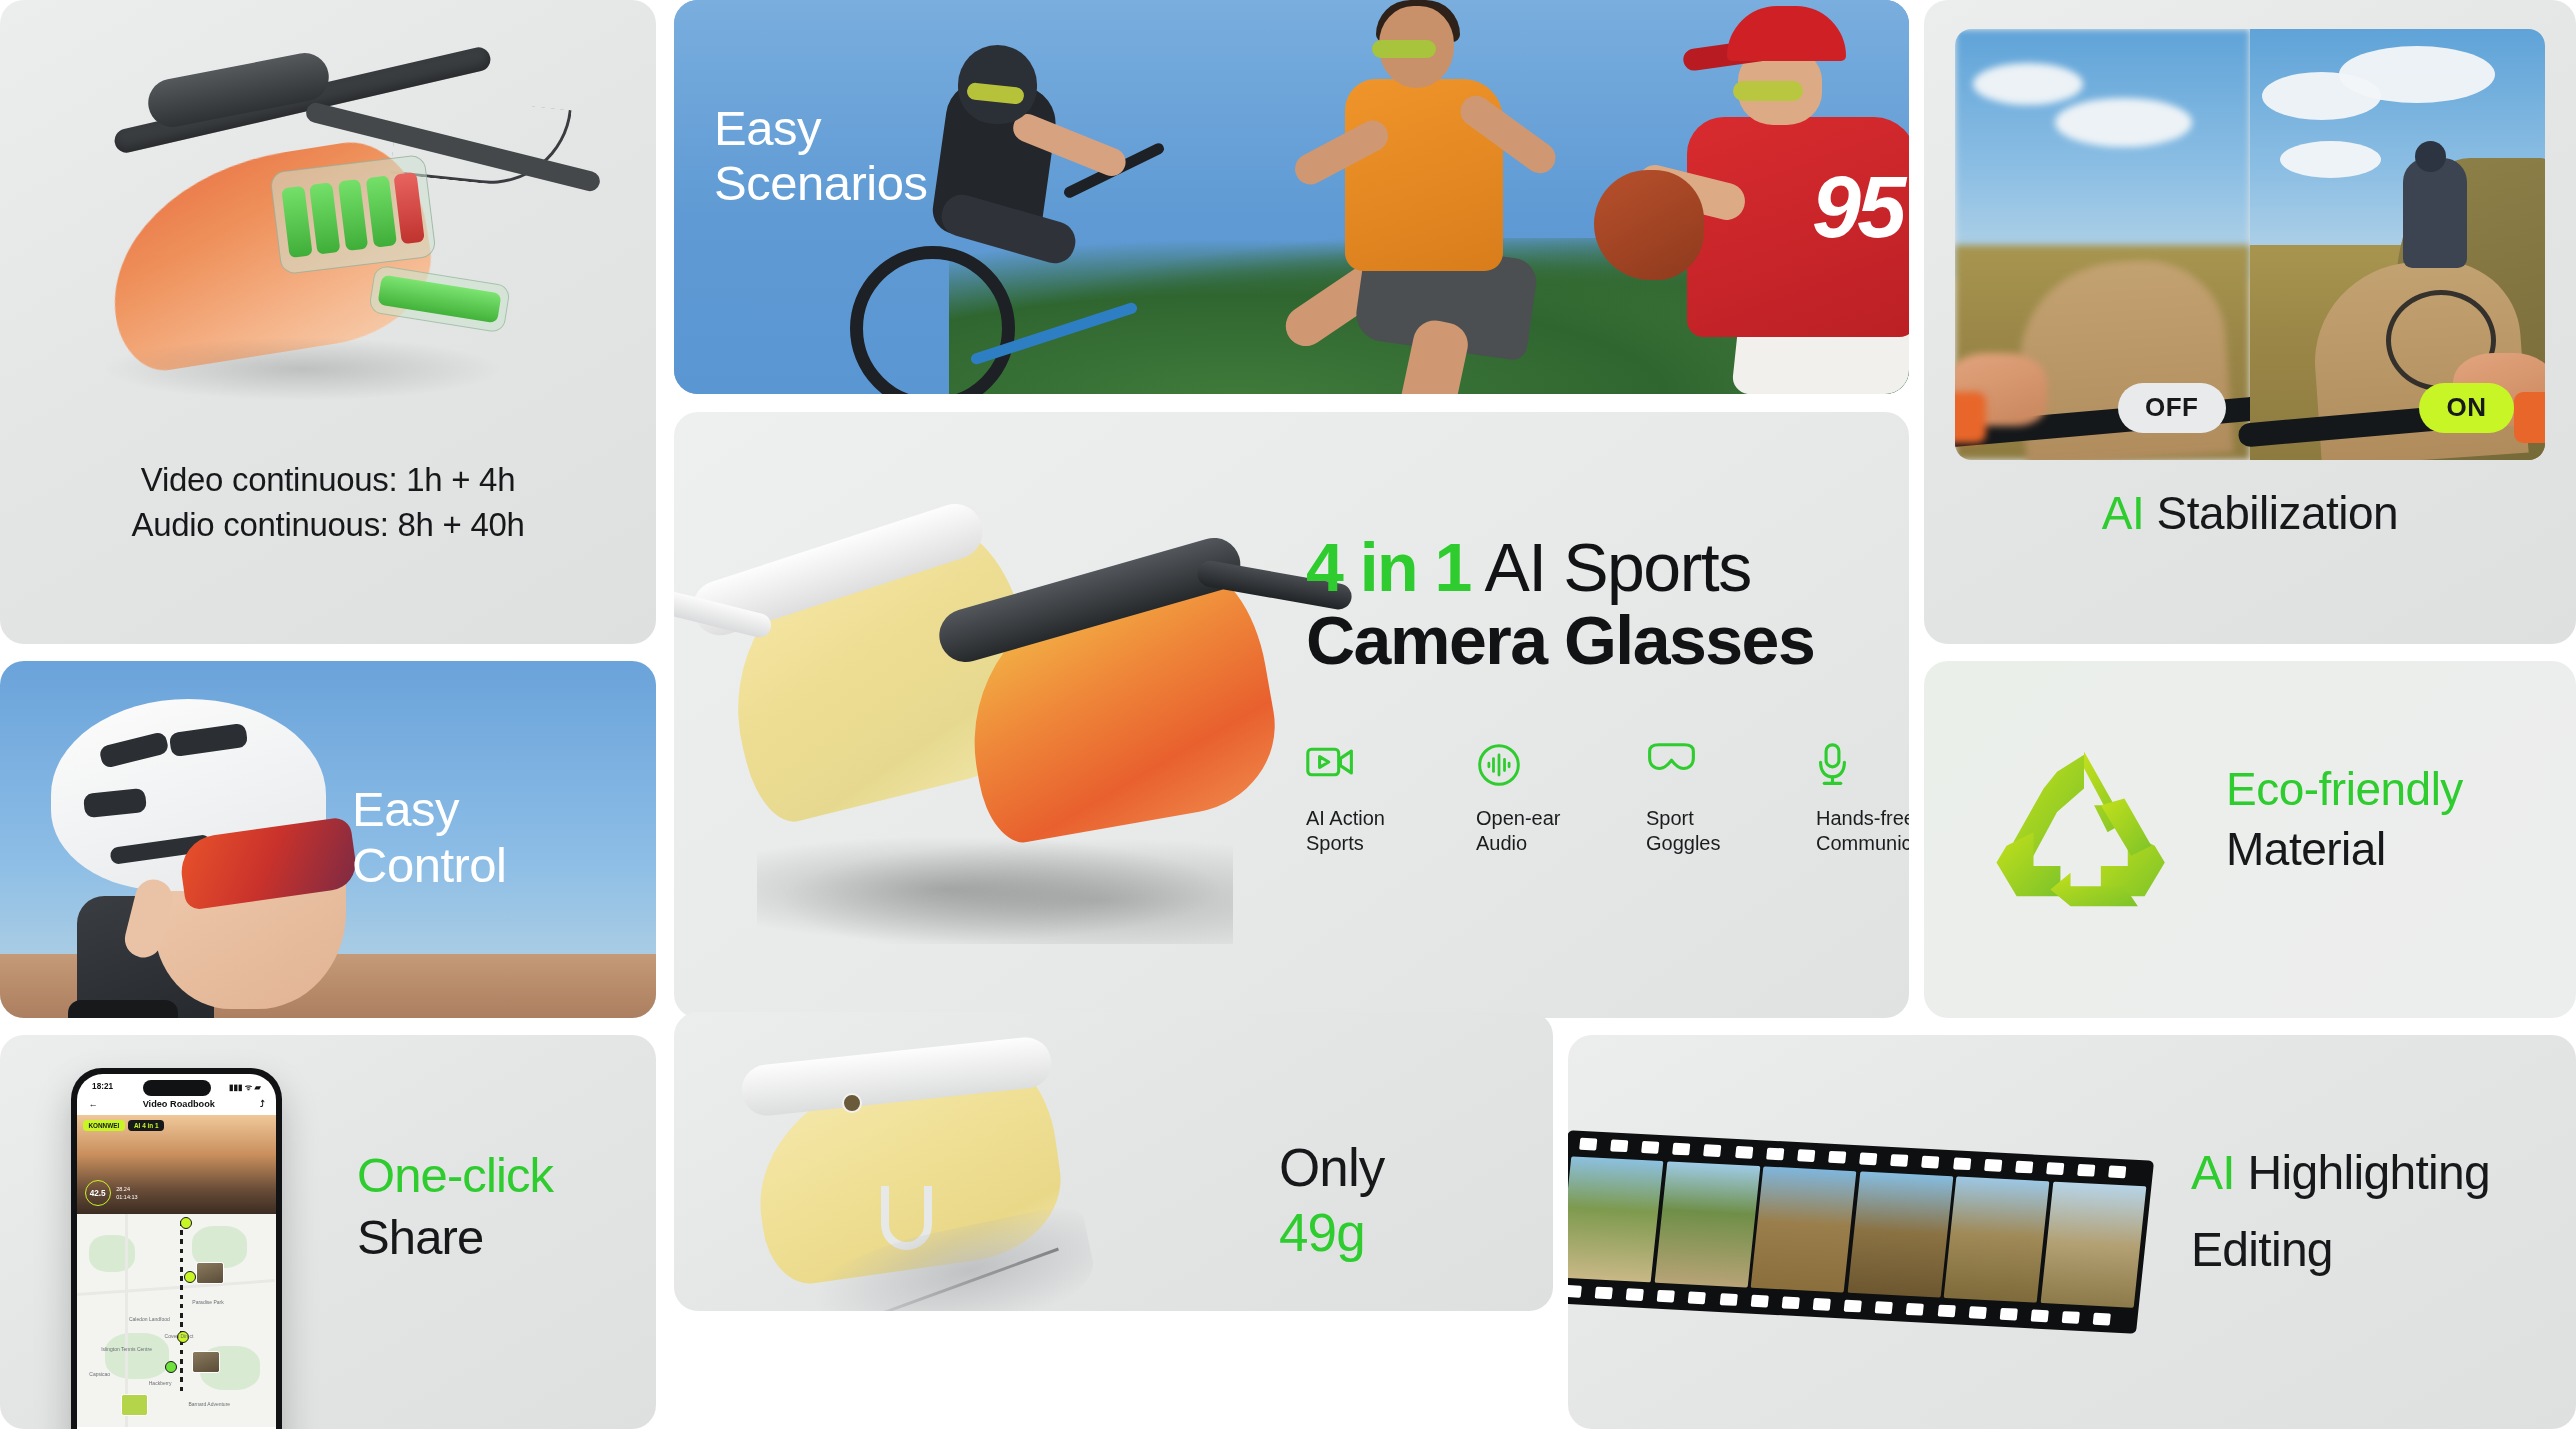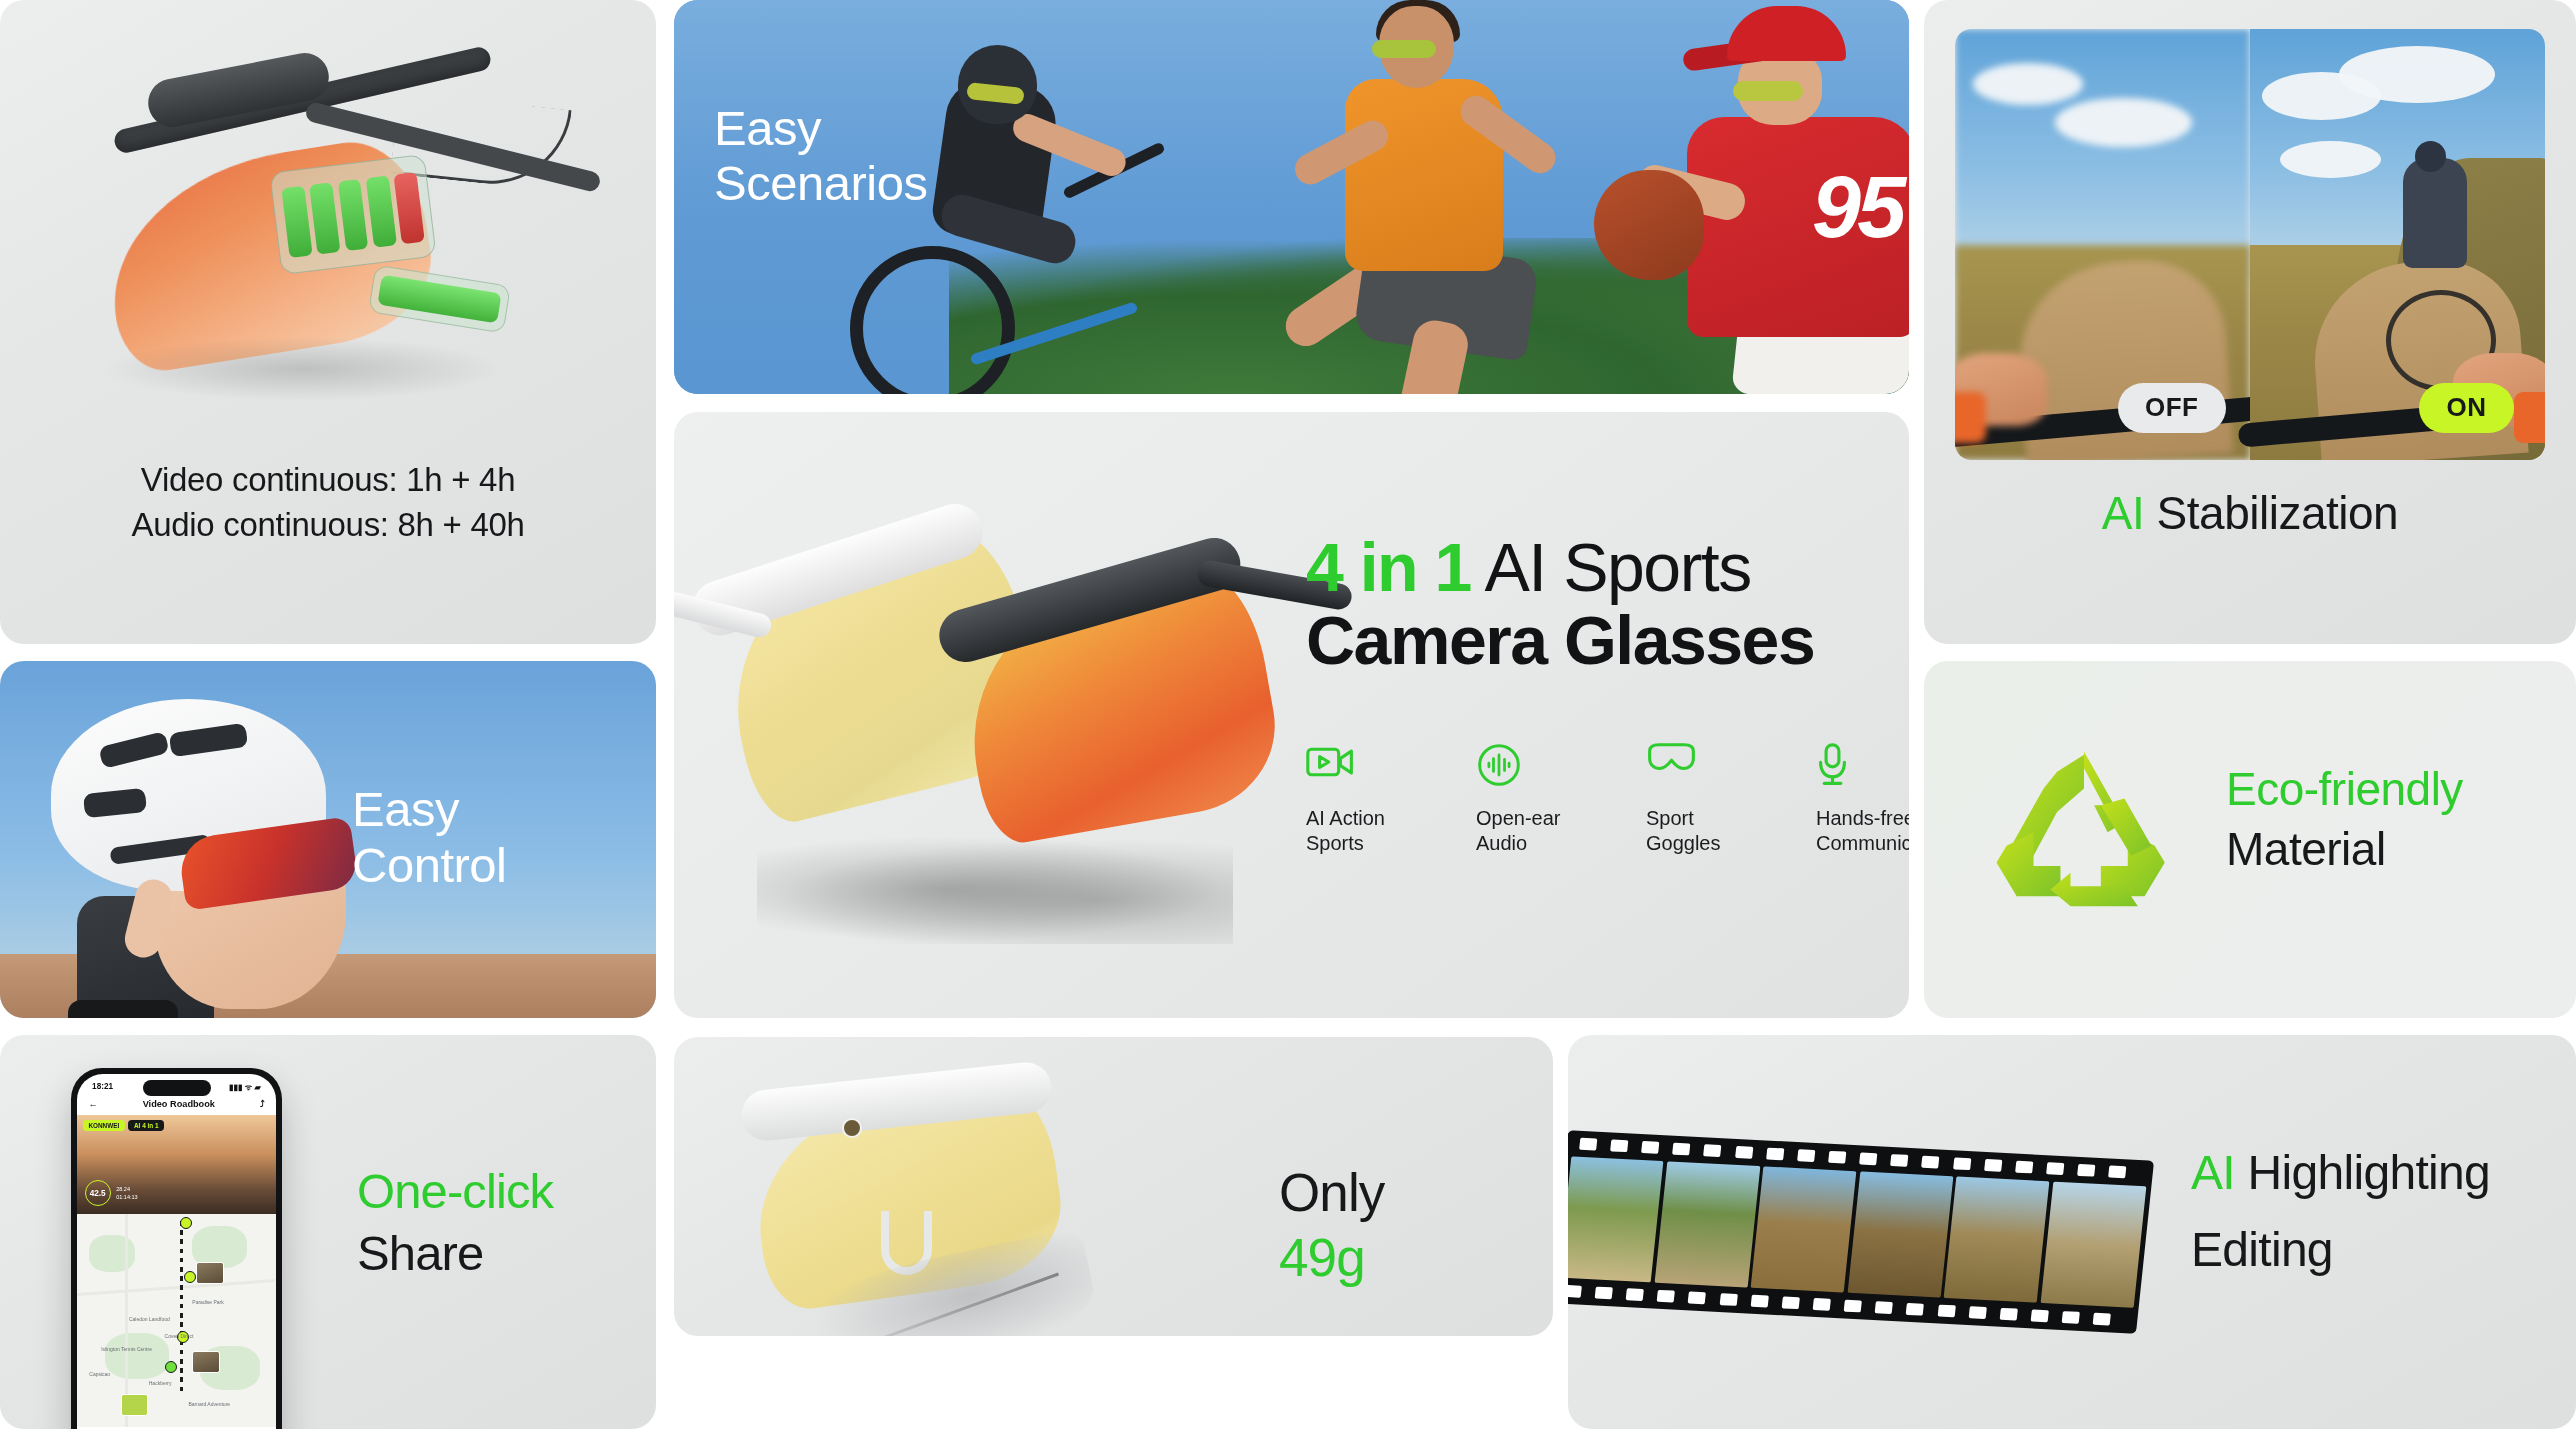--- a/index.html
+++ b/index.html
@@ -259,26 +259,26 @@
   .route { position:absolute; left:52%; top:7.3px; width:2.7px; height:174px;
     background: repeating-linear-gradient(180deg,#1c1c1c 0 4.6px, transparent 4.6px 9.2px); }
   .node { position:absolute; width:12px; height:12px; border-radius:50%;
     background:#c8f526; border:1.8px solid #16181a; }
   .thumb-sq { position:absolute; width:27.5px; height:22px; border-radius:2.7px;
     background: linear-gradient(160deg,#8a7a5e,#5a4c38); border:1.4px solid #fff; }
   .maplabel { position:absolute; font-size:5px; color:#6b6f73; }
   .hand-share { position:absolute; left:38px; top:229px; width:275px; height:183px;
     background: linear-gradient(160deg,#f3d0b4,#e3b894); border-radius:73px 37px 27.5px 55px;
     z-index:-1; }
-  .share-copy { position:absolute; left:357px; top:112px;margin-top:16px; }
+  .share-copy { position:absolute; left:357px; top:112px; }
   .share-copy .l1 { font-size:49px; color:#2ecc2e; letter-spacing:-0.9px; }
   .share-copy .l2 { font-size:49px; color:#16181a; letter-spacing:-0.9px; margin-top:5.5px; }
 
   
-  #weight-card { left:674px; top:1037px; width:879px; height:299px; }
+  #weight-card { left:674px; top:1012px; width:879px; height:299px; }
   .w-glass { position:absolute; left:82px; top:55px; width:302px; height:202px; }
   .w-lens { position:absolute; inset:0;
     background: linear-gradient(160deg,#f6e9ae 0%,#efdf94 50%,#e9d888 80%,#f4eab4 100%);
     border-radius:58% 20% 32% 14% / 64% 46% 38% 30%; transform:rotate(-8deg); }
   .w-frame { position:absolute; left:-14.7px; top:-16.5px; width:311px; height:51px;
     background:linear-gradient(180deg,#fdfdfd,#dcdddd); border-radius:26px; transform:rotate(-6deg); }
   .w-bridge { position:absolute; left:125px; top:119px; width:51px; height:64px;
     border:8.2px solid #e7e8e8; border-top:none; border-radius:0 0 27.5px 27.5px; }
   .w-cam { position:absolute; left:86px; top:26px; width:20px; height:20px;
     background:#6b5a3a; border-radius:50%; border:2.7px solid #f2f2f2; }

